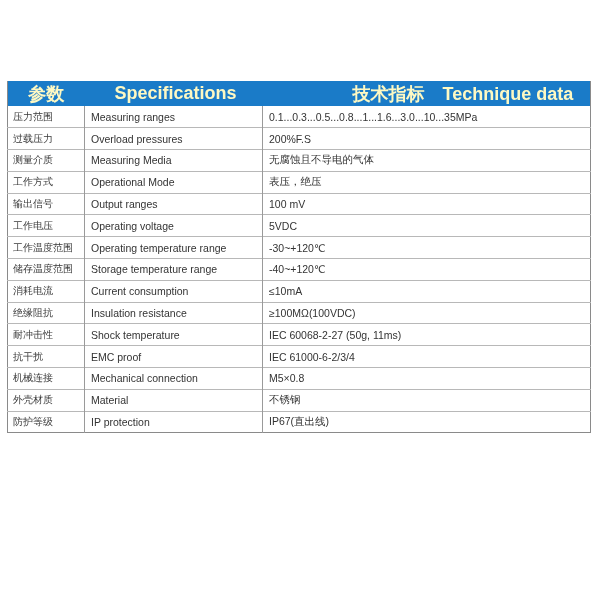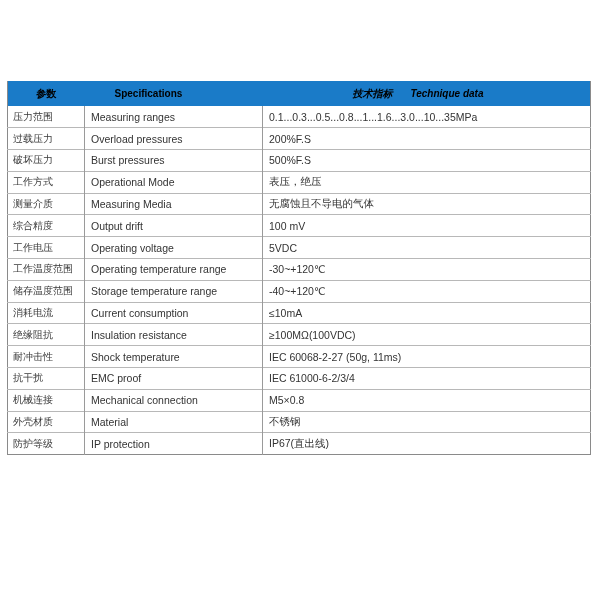--- a/index.html
+++ b/index.html
@@ -5,25 +5,25 @@
   html, body { margin:0; padding:0; background:#ffffff; }
   body { width:600px; height:600px; position:relative; overflow:hidden;
          font-family:"Liberation Sans","DejaVu Sans",sans-serif; }
   .spec-table { position:absolute; left:7px; top:81px; width:583px;
                 border-collapse:collapse; table-layout:fixed;
                 border-right:1px solid #8a8a8a; border-bottom:1px solid #8a8a8a; border-left:1px solid #8a8a8a; }
   .spec-table col.c1 { width:77px; }
   .spec-table col.c2 { width:178px; }
   .spec-table col.c3 { width:328px; }
   .spec-table thead tr { background:#1a7bc8; height:25px; }
-  .spec-table th { color:#000000; font-weight:bold; font-size:10px; padding:0; text-align:left;
+  .spec-table th { color:#fef9c3; font-weight:bold; font-size:18px; padding:0; text-align:left;
                    border:none; }
   .spec-table th.h1 { text-align:center; }
   .spec-table th.h2 { padding-left:30px;margin-top:48px; }
-  .spec-table th.h3 { padding-left:90px;font-style:italic; }
+  .spec-table th.h3 { padding-left:90px; }
   .spec-table th .gap { display:inline-block; width:18px; }
   .spec-table tbody tr { height:21.8px; }
   .spec-table td { font-size:10.5px; color:#333333; padding:0 0 0 6px; border-top:1px solid #b8b8b8;
                    white-space:nowrap; overflow:hidden; vertical-align:middle; }
   .spec-table td.zh { font-size:10px; color:#3a3a3a; padding-left:5px;margin-top:22px; }
   .spec-table td.en { border-left:1px solid #9a9a9a; }
   .spec-table td.val { border-left:1px solid #9a9a9a; }
   .spec-table tbody tr:first-child td { border-top:none; }
 </style>
 </head>
@@ -47,37 +47,32 @@
         <td class="zh">压力范围</td>
         <td class="en">Measuring ranges</td>
         <td class="val">0.1...0.3...0.5...0.8...1...1.6...3.0...10...35MPa</td>
       </tr>
       <tr>
         <td class="zh">过载压力</td>
         <td class="en">Overload pressures</td>
         <td class="val">200%F.S</td>
       </tr>
       <tr>
-        <td class="zh">破坏压力</td>
-        <td class="en">Burst pressures</td>
-        <td class="val">500%F.S</td>
+        <td class="zh">测量介质</td>
+        <td class="en">Measuring Media</td>
+        <td class="val">无腐蚀且不导电的气体</td>
       </tr>
       <tr>
         <td class="zh">工作方式</td>
         <td class="en">Operational Mode</td>
         <td class="val">表压，绝压</td>
       </tr>
       <tr>
-        <td class="zh">测量介质</td>
-        <td class="en">Measuring Media</td>
-        <td class="val">无腐蚀且不导电的气体</td>
-      </tr>
-      <tr>
-        <td class="zh">综合精度</td>
-        <td class="en">Output drift</td>
+        <td class="zh">输出信号</td>
+        <td class="en">Output ranges</td>
         <td class="val">100 mV</td>
       </tr>
       <tr>
         <td class="zh">工作电压</td>
         <td class="en">Operating voltage</td>
         <td class="val">5VDC</td>
       </tr>
       <tr>
         <td class="zh">工作温度范围</td>
         <td class="en">Operating temperature range</td>

